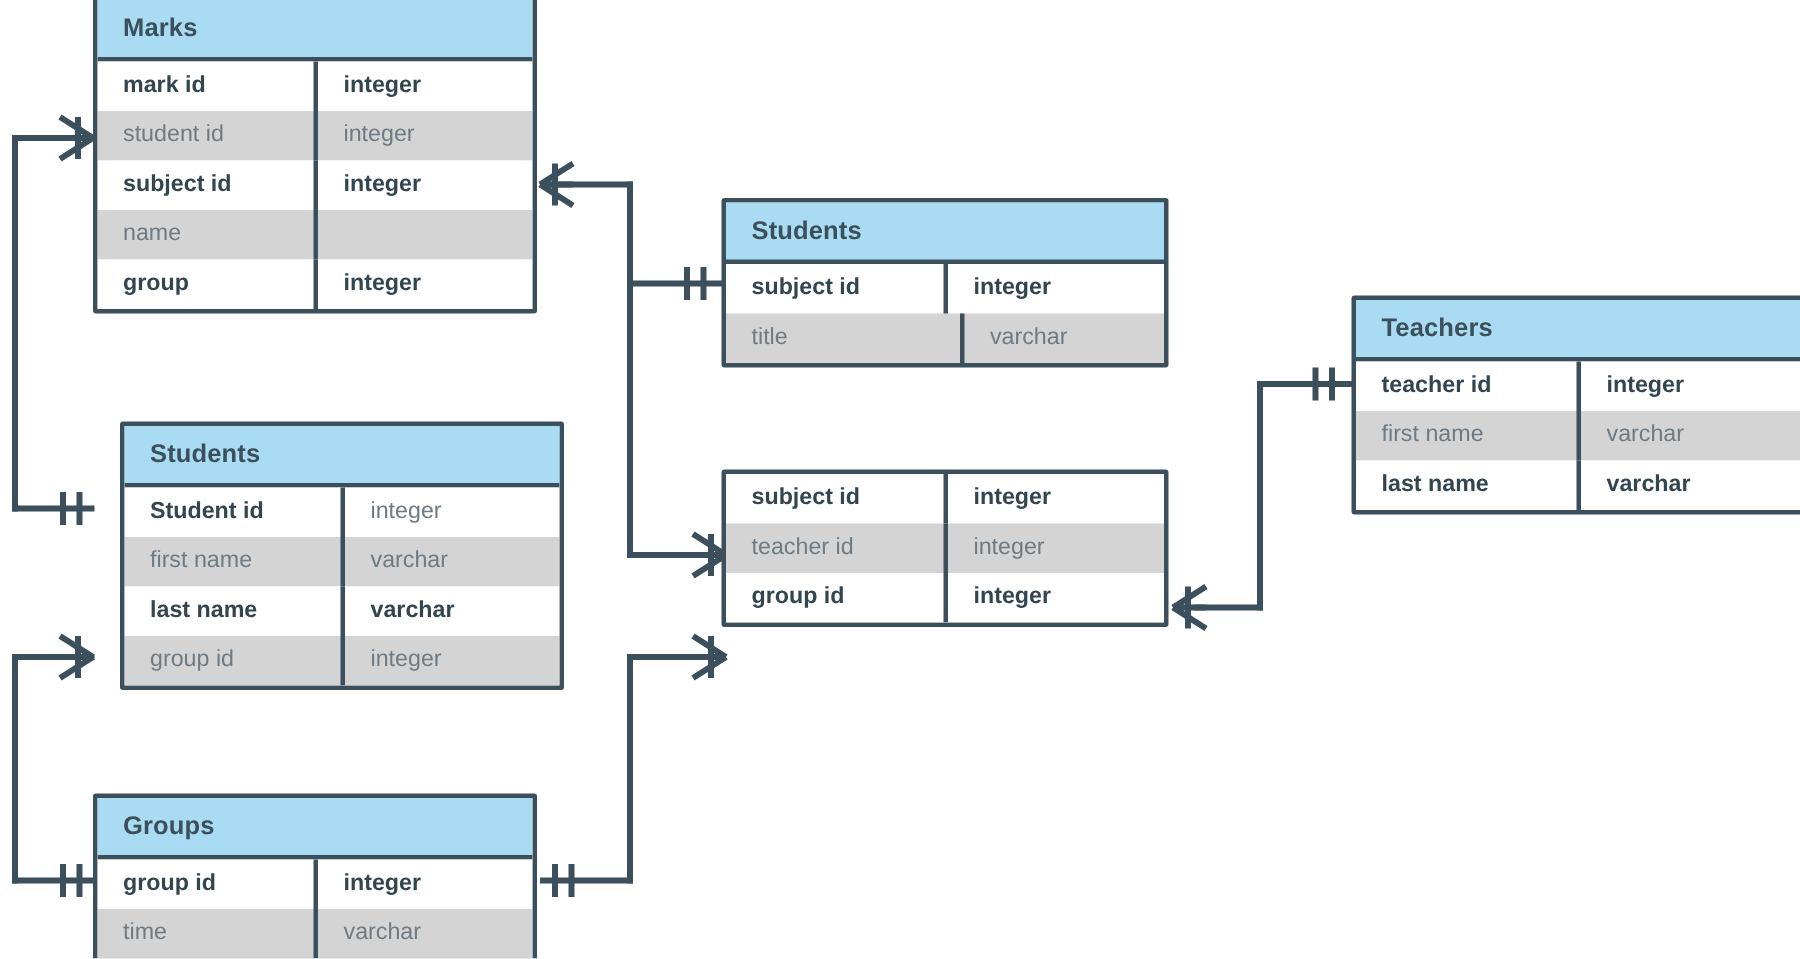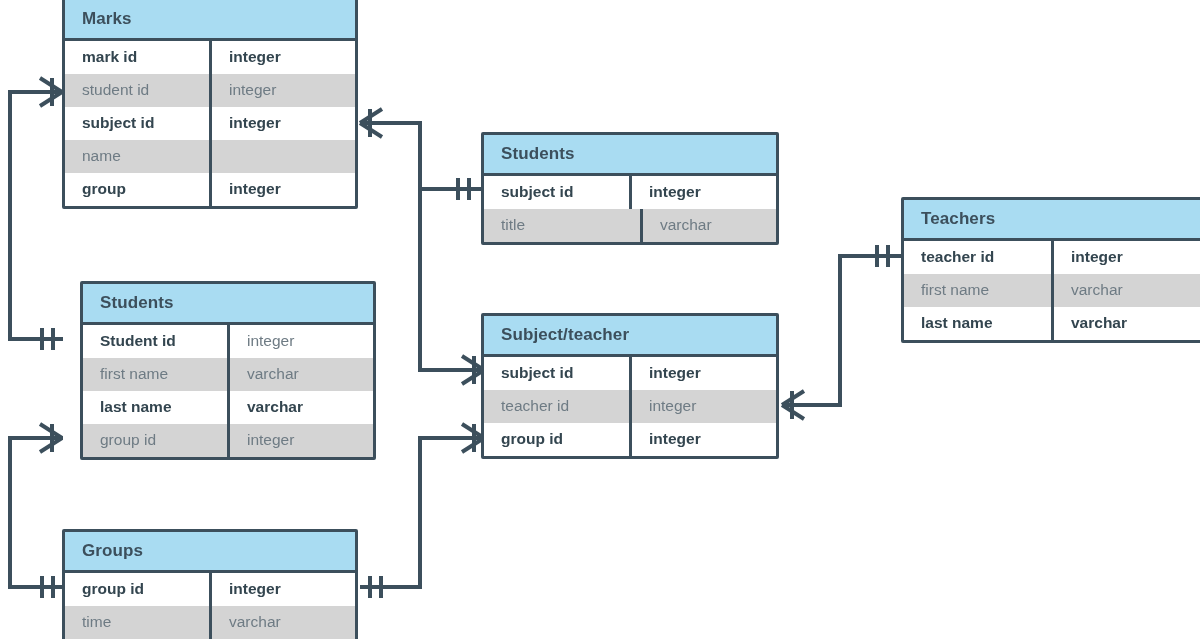--- a/index.html
+++ b/index.html
@@ -232,21 +232,20 @@
       <div class="cell name key" style="width:148px;">subject id</div>
       <div class="cell key" style="width:144px;">integer</div>
     </div>
     <div class="tbl-row alt">
       <div class="cell name nonkey" style="width:172px;">title</div>
       <div class="cell nonkey" style="width:144px;">varchar</div>
     </div>
   </div>
 
   <div class="er-table" style="left:481px; top:313px; width:298px;">
-    <div class="tbl-header">Subject/teacher</div>
     <div class="tbl-row plain">
       <div class="cell name key" style="width:148px;">subject id</div>
       <div class="cell key" style="width:144px;">integer</div>
     </div>
     <div class="tbl-row alt">
       <div class="cell name nonkey" style="width:148px;">teacher id</div>
       <div class="cell nonkey" style="width:144px;">integer</div>
     </div>
     <div class="tbl-row plain">
       <div class="cell name key" style="width:148px;">group id</div>

